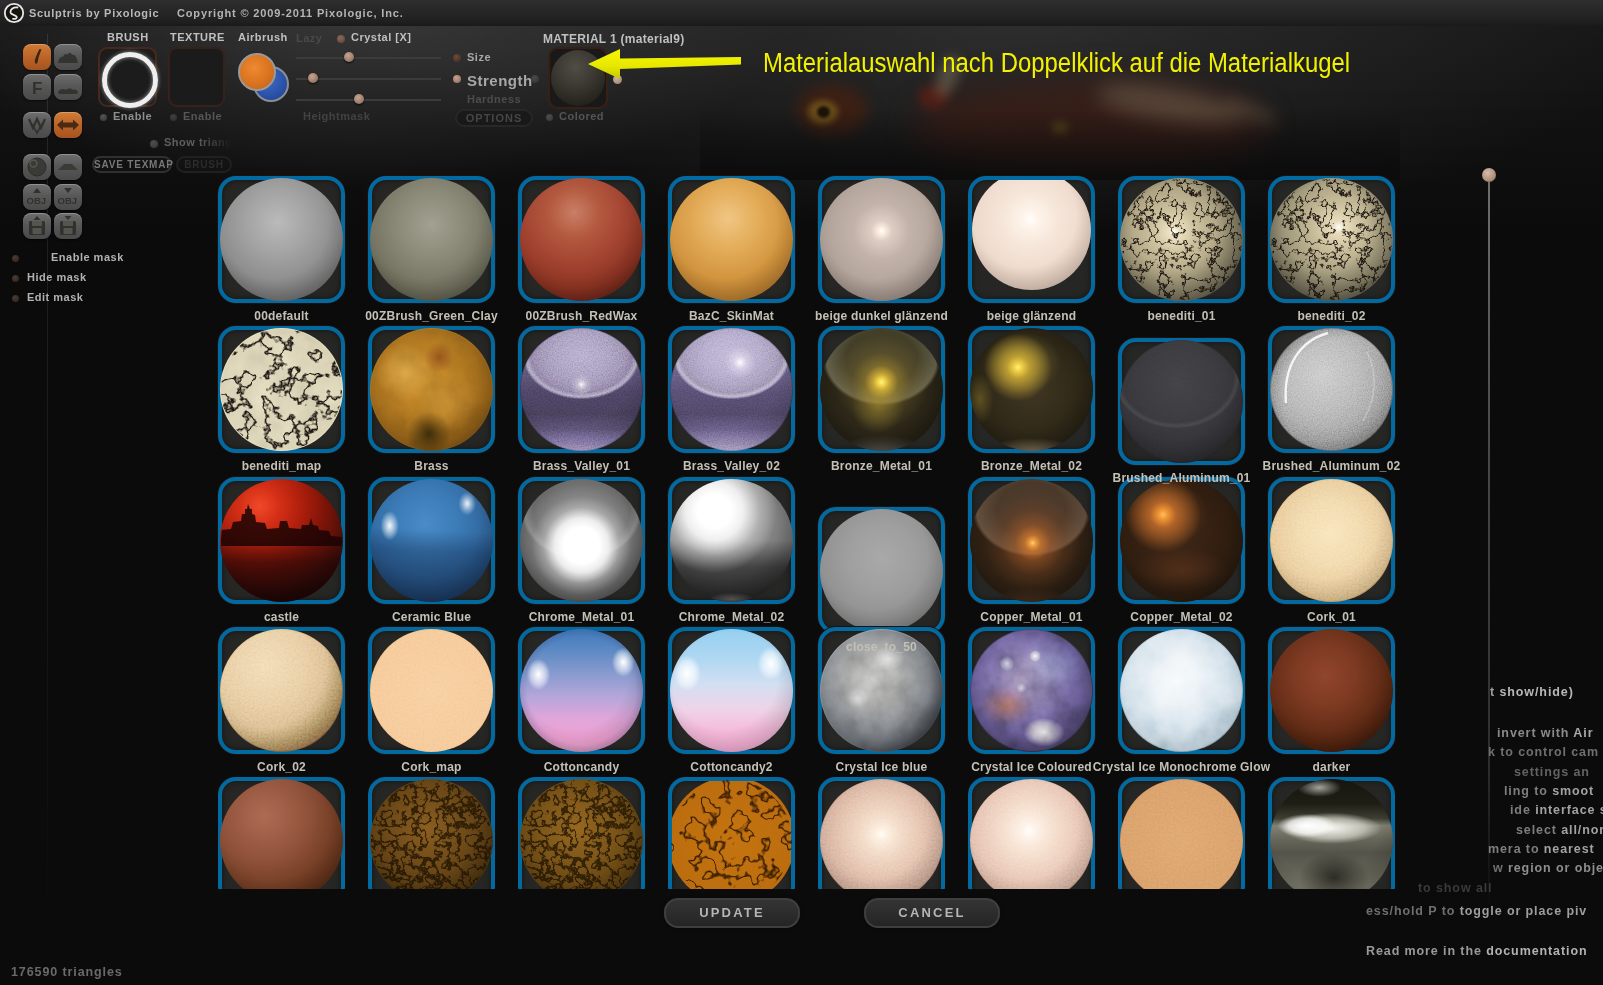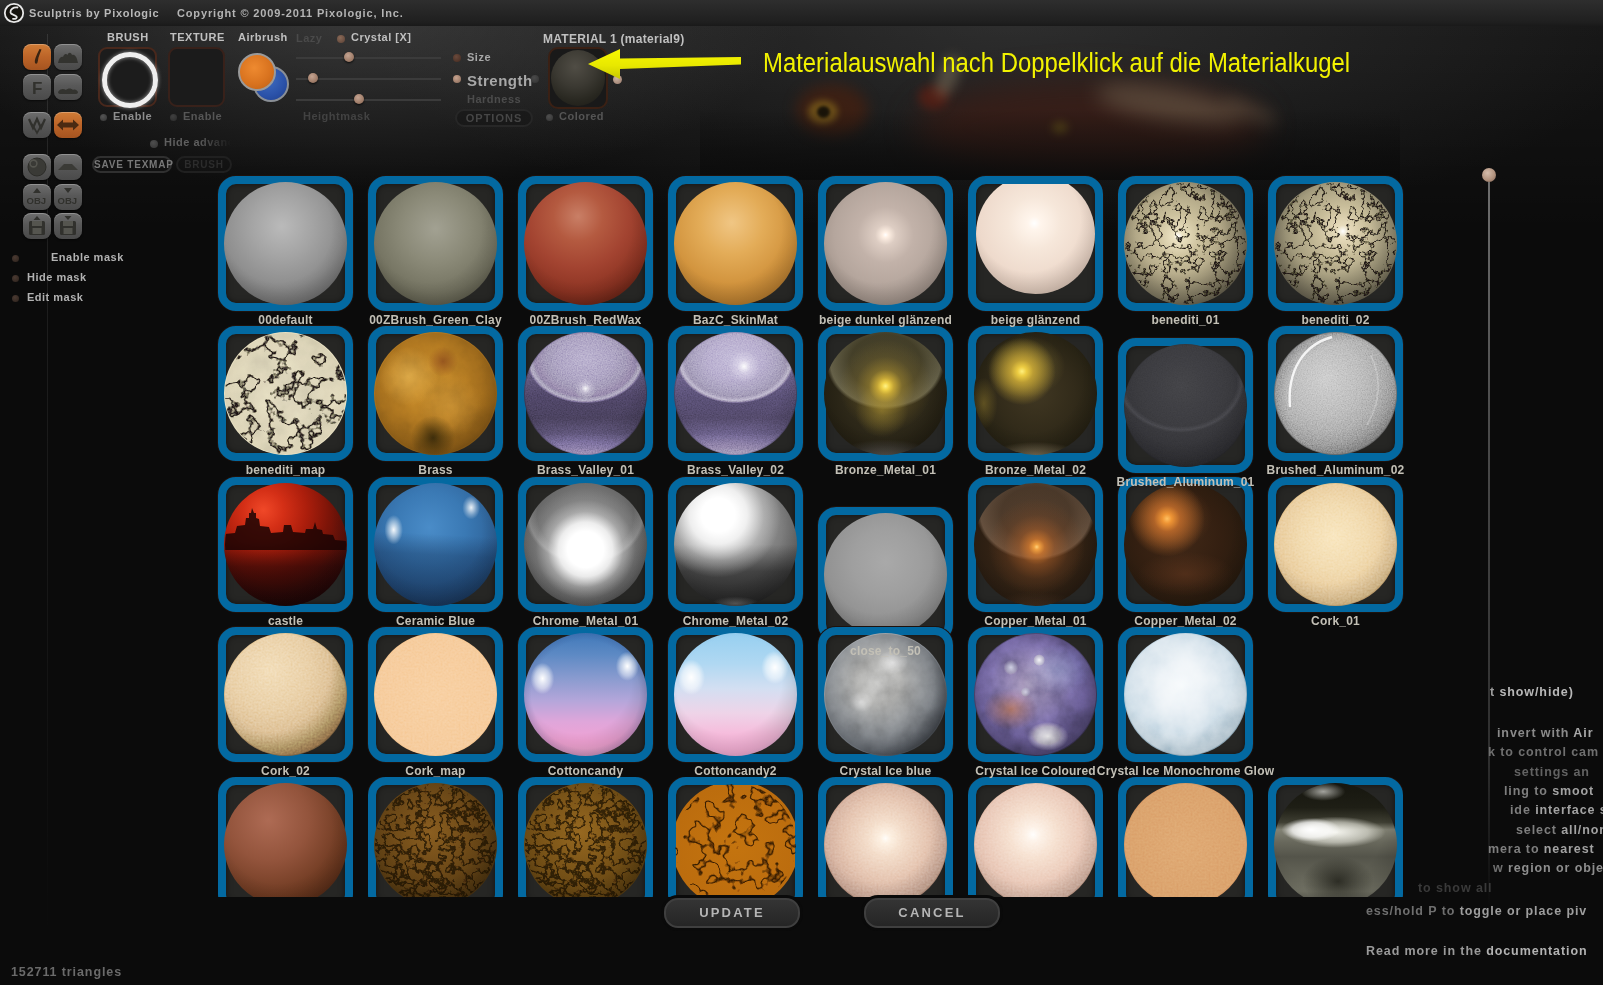--- a/index.html
+++ b/index.html
@@ -30,21 +30,21 @@
 
 .tb{position:absolute;width:28px;height:26px;border-radius:8px;
  background:linear-gradient(180deg,#6e6e6e,#585858 45%,#4a4a4a);box-shadow:0 1px 2px rgba(0,0,0,.6), inset 0 1px 0 rgba(255,255,255,.25);}
 .tb.org{background:linear-gradient(180deg,#d07c36,#bc6428 50%,#a55420);}
 .tb svg{position:absolute;left:0;top:0;}
 
 .sline{position:absolute;height:1.5px;background:#3b3b3b;}
 .knob{position:absolute;width:10px;height:10px;border-radius:50%;
  background:radial-gradient(circle at 40% 35%,#c4a492,#9d7a66 65%,#6e5244);box-shadow:0 1px 2px rgba(0,0,0,.8);}
 
-.t{position:absolute;width:119px;height:119px;border:8px solid #0369a1;border-radius:18px;
+.t{position:absolute;width:119px;height:119px;border:4px solid #0369a1;border-radius:18px;
  background:#262624;box-shadow:0 0 0 1px #1e120d, inset 0 0 6px rgba(0,0,0,.5);}
 .sp{position:absolute;inset:-2px;border-radius:50%;}
 .sp::after{content:"";position:absolute;inset:0;border-radius:50%;
  background:radial-gradient(circle at 44% 38%, rgba(0,0,0,0) 52%, rgba(0,0,0,.16) 76%, rgba(0,0,0,.38) 94%, rgba(0,0,0,.5) 100%);}
 .s9::after,.s26::after,.s36::after,.s39::after{background:none;}
 .sp.s6{inset:-10px 0px 9px 0px;clip-path:inset(10px 0px 0px 0px round 3px 3px 14px 14px);}
 .sp.s36{inset:-4px;clip-path:inset(4px round 14px);}
 .s7::after,.s8::after{background:radial-gradient(circle at 44% 40%, rgba(0,0,0,0) 42%, rgba(0,0,0,.22) 68%, rgba(0,0,0,.5) 92%, rgba(0,0,0,.65) 100%);}
 .ov{position:absolute;inset:-1px;border-radius:50%;overflow:hidden;}
 .ov svg{display:block;width:100%;height:100%;}
@@ -219,21 +219,21 @@
 <div class="lab" style="left:543px;top:32px;font-size:12px;letter-spacing:0.3px;">MATERIAL 1 (material9)</div>
 <div class="abs" style="left:548px;top:47px;width:56px;height:58px;border:2px solid #3a2014;border-radius:10px;background:#191919;overflow:hidden;">
   <div style="position:absolute;inset:1px;border-radius:50%;background:radial-gradient(circle at 45% 30%,#504d45,#3b3932 40%,#282720 70%,#191814 100%);"></div>
 </div>
 <div class="radio" style="left:531px;top:75px;width:8px;height:8px;background:radial-gradient(circle at 40% 35%,#4a4a4a,#303030);"></div>
 <div class="radio" style="left:613px;top:75px;width:9px;height:9px;background:radial-gradient(circle at 40% 35%,#cdb4a2,#97786a);"></div>
 <div class="radio" style="left:546px;top:114px;width:7px;height:7px;background:radial-gradient(circle at 40% 35%,#4e4e4e,#333);"></div>
 <div class="lab" style="left:559px;top:110px;font-size:11px;letter-spacing:0.5px;color:#555;">Colored</div>
 
 <div class="radio" style="left:150px;top:140px;width:8px;height:8px;background:radial-gradient(circle at 40% 35%,#4e4e4e,#333);"></div>
-<div class="lab" style="left:164px;top:136px;font-size:11px;letter-spacing:0.5px;color:#5f5f5f;-webkit-mask-image:linear-gradient(90deg,#000 40%,transparent 80%);">Hide advanced</div>
+<div class="lab" style="left:164px;top:136px;font-size:11px;letter-spacing:0.5px;color:#5f5f5f;-webkit-mask-image:linear-gradient(90deg,#000 40%,transparent 80%);">Show triangles</div>
 
 <div class="pill" style="left:92px;top:156px;width:76px;height:13px;font-size:10px;line-height:13px;letter-spacing:0.8px;color:#787878;border-color:#303030;">SAVE TEXMAP</div>
 <div class="pill" style="left:176px;top:156px;width:52px;height:13px;font-size:10px;line-height:13px;letter-spacing:0.8px;color:#2c2c2c;border-color:#202020;">BRUSH</div>
 
 <div class="radio" style="left:12px;top:255px;width:7px;height:7px;background:radial-gradient(circle at 40% 35%,#4a3a32,#2d221c);"></div>
 <div class="lab" style="left:27px;top:251px;font-size:11px;letter-spacing:0.5px;color:#b2b2b2;padding-left:24px;">Enable mask</div>
 <div class="radio" style="left:12px;top:275px;width:7px;height:7px;background:radial-gradient(circle at 40% 35%,#4a3a32,#2d221c);"></div>
 <div class="lab" style="left:27px;top:271px;font-size:11px;letter-spacing:0.5px;color:#b2b2b2;">Hide mask</div>
 <div class="radio" style="left:12px;top:295px;width:7px;height:7px;background:radial-gradient(circle at 40% 35%,#4a3a32,#2d221c);"></div>
 <div class="lab" style="left:27px;top:291px;font-size:11px;letter-spacing:0.5px;color:#b2b2b2;">Edit mask</div>
@@ -529,20 +529,24 @@
     </div>
 <div class="t" style="left:1118px;top:627px;">
       <div class="sp s31"></div>
       <div class="ov" style="mix-blend-mode:overlay;opacity:0.62;">
         <svg>
           <rect width="121" height="121" filter="url(#blotch)"></rect>
         </svg>
       </div>
       <div class="lb">Crystal Ice Monochrome Glow</div>
     </div>
+<div class="t" style="left:1268px;top:627px;">
+      <div class="sp s32"></div>
+      <div class="lb">darker</div>
+    </div>
 <div class="t r5" style="left:218px;top:777px;">
       <div class="sp s33"></div>
     </div>
 <div class="t r5" style="left:368px;top:777px;">
       <div class="sp s34"></div>
       <div class="ov" style="mix-blend-mode:normal;opacity:0.8;">
         <svg>
           <rect width="121" height="121" filter="url(#cracks)"></rect>
         </svg>
       </div>
@@ -603,14 +607,14 @@
 <div class="ht" style="left:1514px;top:765px;color:#626262;">settings an</div>
 <div class="ht" style="left:1504px;top:784px;color:#7e7e7e;">ling to <span style="color:#a2a2a2">smoot</span></div>
 <div class="ht" style="left:1510px;top:803px;color:#7e7e7e;">ide <span style="color:#a2a2a2">interface s</span></div>
 <div class="ht" style="left:1516px;top:823px;color:#7e7e7e;">select <span style="color:#a2a2a2">all/non</span></div>
 <div class="ht" style="left:1488px;top:842px;color:#7e7e7e;">mera to <span style="color:#a2a2a2">nearest</span></div>
 <div class="ht" style="left:1493px;top:861px;color:#6f6f6f;">w <span style="color:#8e8e8e">region or objec</span></div>
 <div class="ht" style="left:1418px;top:881px;color:#3a3a3a;">to show all</div>
 <div class="ht" style="left:1366px;top:904px;color:#6f6f6f;">ess/hold P to <span style="color:#9e9e9e">toggle or place piv</span></div>
 <div class="ht" style="left:1366px;top:944px;color:#9a9a9a;">Read more in the <span style="color:#b2b2b2">documentation</span></div>
 
-<div class="ht" style="left:11px;top:965px;color:#6a6a6a;">152711 triangles</div>
+<div class="ht" style="left:11px;top:965px;color:#6a6a6a;">176590 triangles</div>
 </div>
 
 </body></html>

